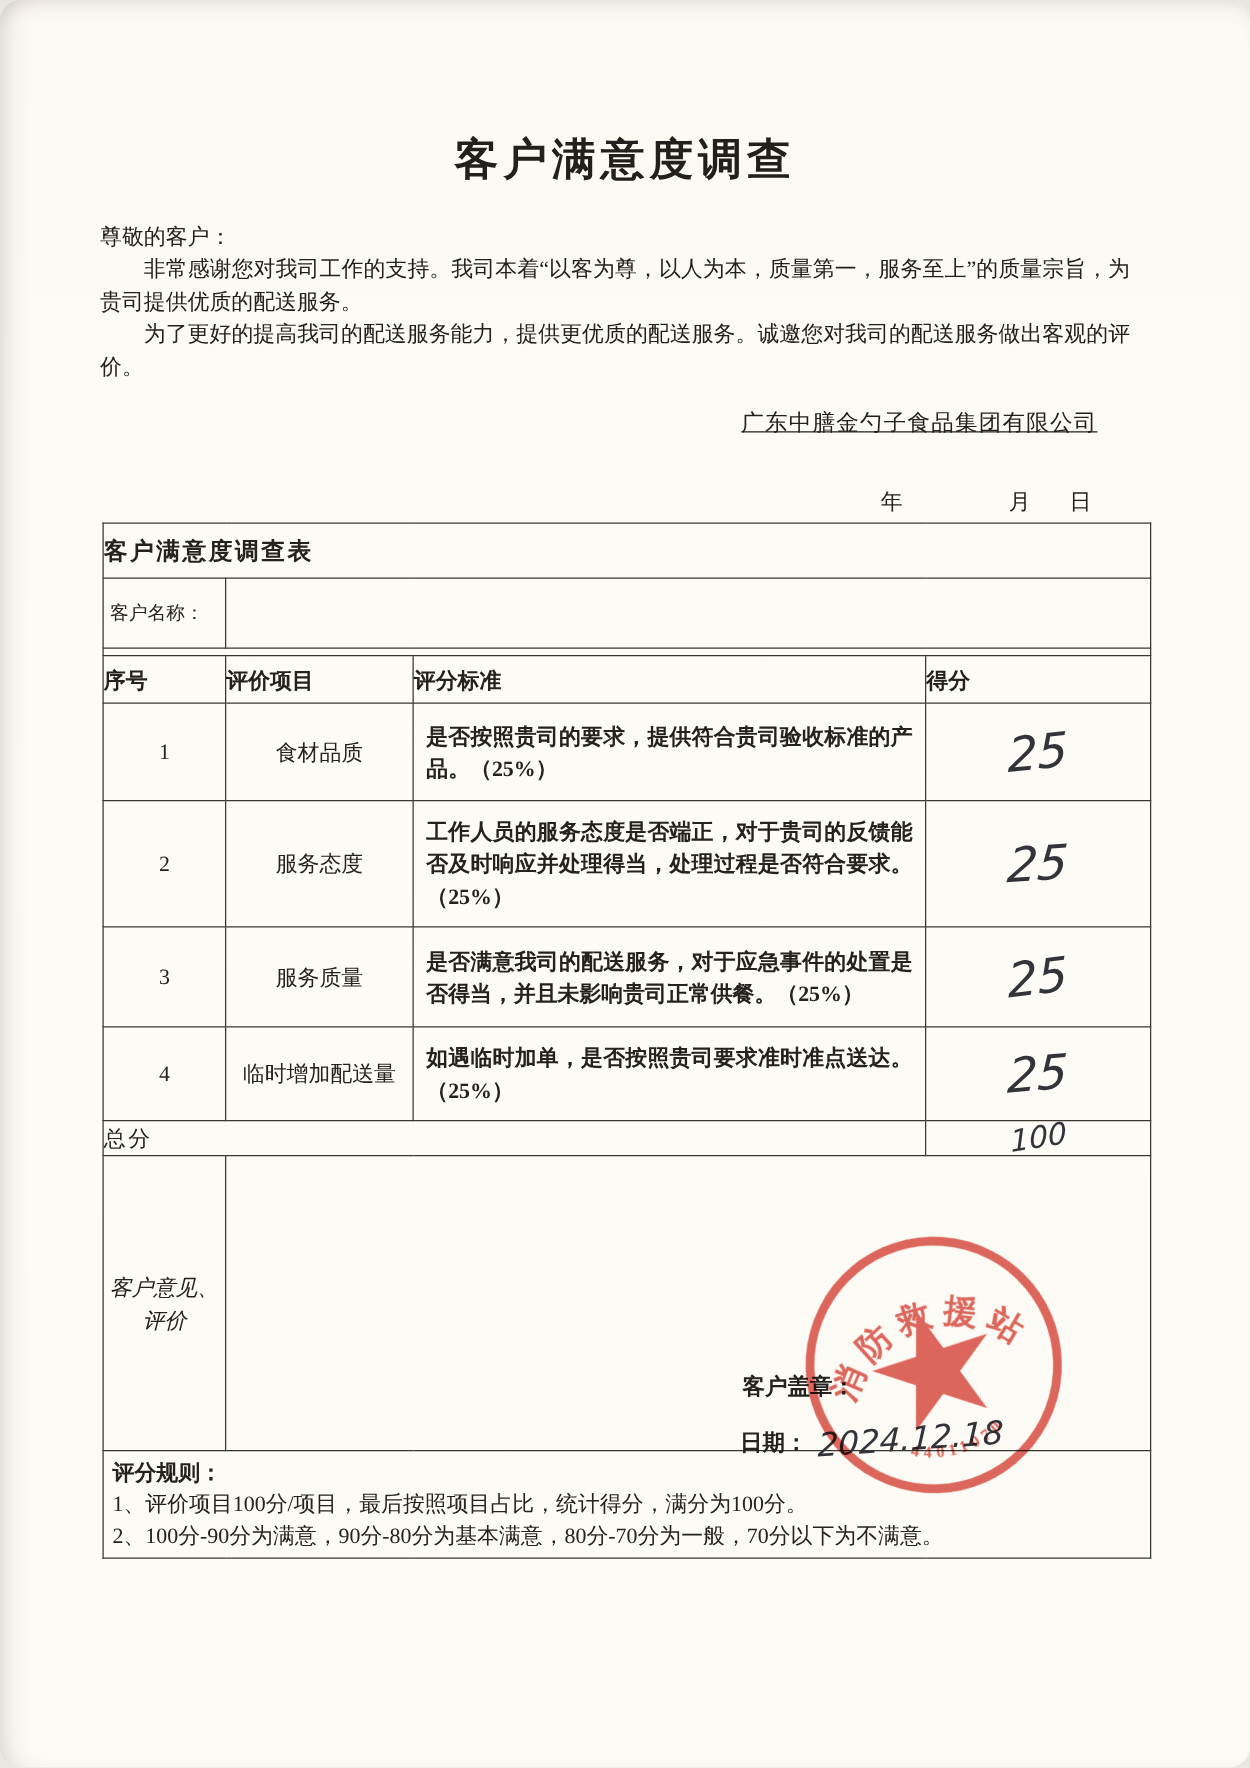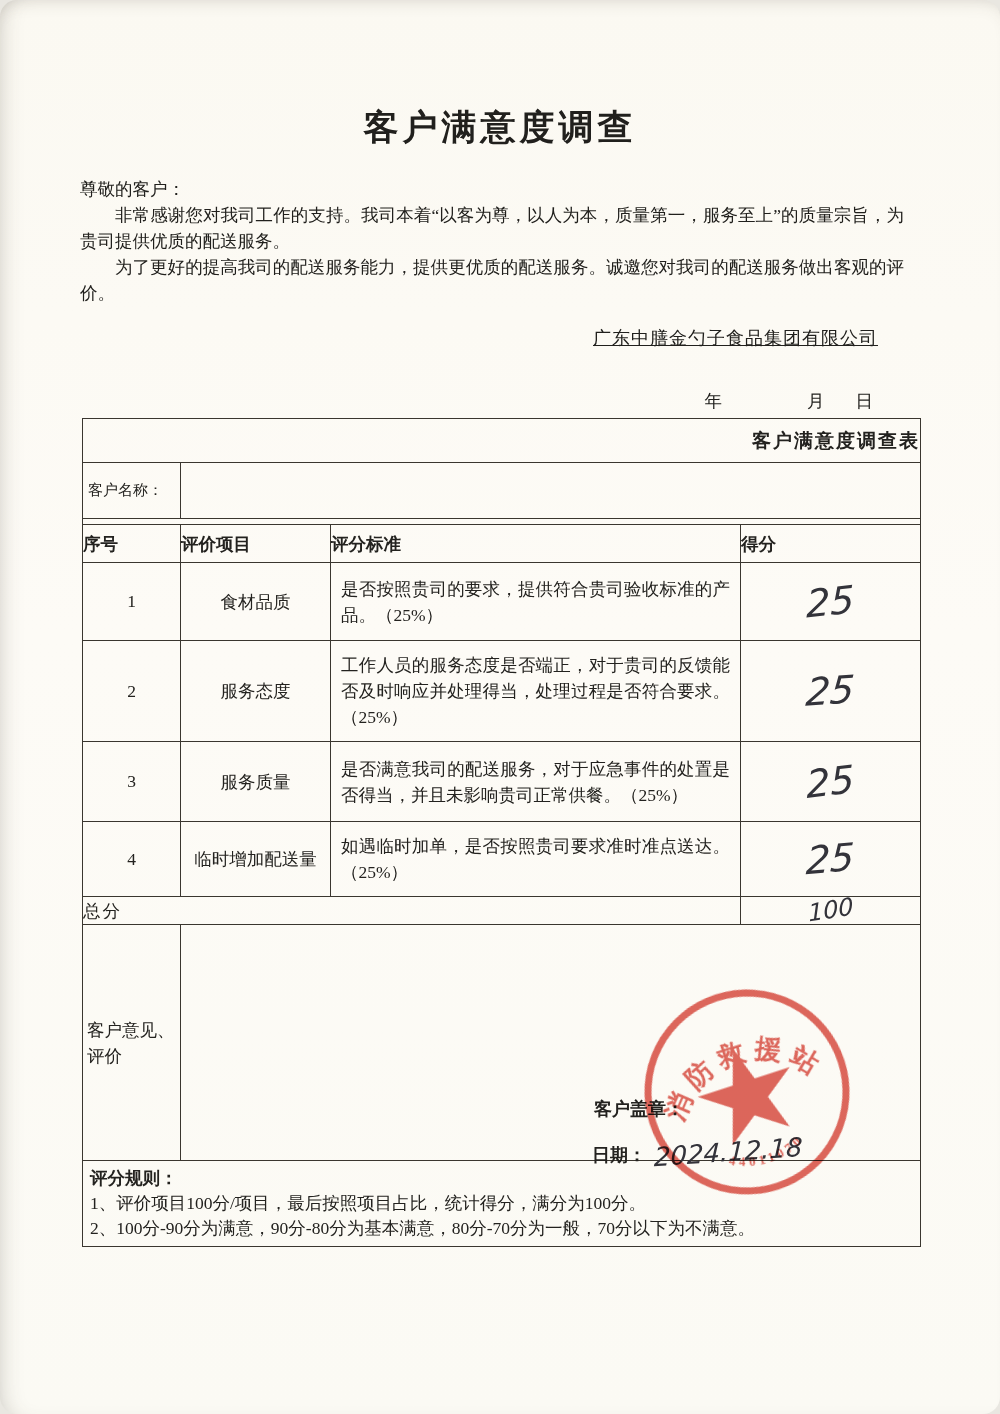--- a/index.html
+++ b/index.html
@@ -23,35 +23,35 @@
   .company { position:absolute; top:326px; right:122px; font-size:18px; letter-spacing:1px;text-decoration:underline; }
   .dateline { position:absolute; top:389px; right:127px; font-size:17.5px; }
   .dateline .y { margin-right:85px; }
   .dateline .m { margin-right:31px; }
 
   table.survey {
     position:absolute; left:82px; top:418px; width:838px;
     border-collapse:collapse; table-layout:fixed; font-size:17.5px; color:#23221f;
   }
   .survey td { border:1.5px solid #3a362f; vertical-align:middle; overflow:visible; }
-  .tbl-title td { height:44px; text-align:right; font-weight:bold; font-size:19px; letter-spacing:2px;font-family:Liberation Mono, monospace; }
+  .tbl-title td { height:44px; text-align:left; font-weight:bold; font-size:19px; letter-spacing:2px;font-family:Liberation Mono, monospace; }
   .cust td { height:56px; }
   .cust .cust-label { font-weight:normal; font-size:15px; padding-left:5px; white-space:nowrap; }
   .spacer td { height:6px; padding:0; }
   .head td { height:38px; text-align:left; font-weight:bold; }
   .item-row .cell-no { text-align:center; }
   .item-row .cell-item { text-align:center; }
-  .item-row .cell-criteria { padding:11px 10px; line-height:26px; text-align:justify; }
+  .item-row .cell-criteria { padding:11px 10px; line-height:26px; text-align:justify;font-weight:bold; }
   .item-row .cell-score { text-align:center; }
   .r1 td { height:78px; } .r2 td { height:86px; } .r3 td { height:80px; } .r4 td { height:74px; }
   .total-row td { height:28px; }
   .total-row .cell-total-label { text-align:left; letter-spacing:2px;font-family:Liberation Serif, serif; }
   .total-row .cell-total-score { text-align:center; }
   .feedback-row td { height:236px; }
-  .fb-label { line-height:26px; padding:0 4px; }
+  .fb-label { text-align:center; line-height:26px; padding:0 4px;font-style:italic; }
   .fb-area { position:relative; }
   .stamp-line { position:absolute; left:413px; top:172px; font-size:18px; font-weight:bold; white-space:nowrap; }
   .date-line { position:absolute; left:411px; top:214px; font-size:18px; font-weight:bold; white-space:nowrap; }
   .rules-row td { padding:5px 7px; line-height:25px; font-size:17.5px; }
   .rules-row .rules-title { font-weight:bold; }
 
   
   .hand {
     font-family:"DejaVu Sans",sans-serif; font-style:italic;
     color:#33333a; line-height:1; display:inline-block; font-weight:normal;

